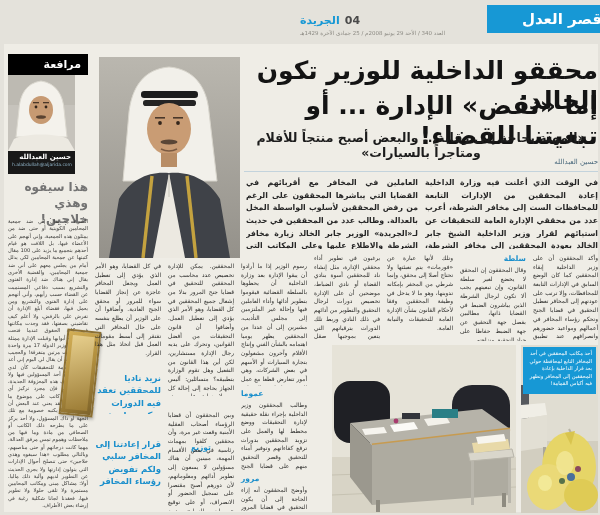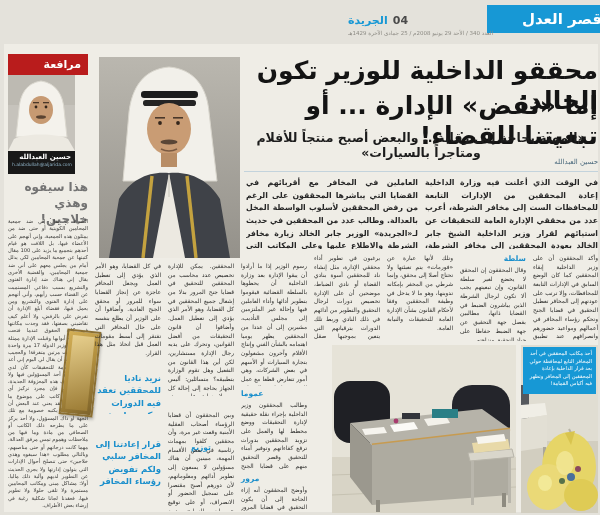--- a/index.html
+++ b/index.html
@@ -5,26 +5,26 @@
   html,body{margin:0;padding:0;background:#d9d7d0;}
   .page{
     position:relative;width:600px;height:515px;overflow:hidden;
     background:#e4e2db;font-family:"DejaVu Sans",sans-serif;direction:rtl;
   }
   .abs{position:absolute;}
   .panel{background:#efede6;}
   
   .hdr-blue{background:#1798d5;color:#fff;font-weight:bold;font-size:15px;
     display:flex;align-items:center;justify-content:flex-start;padding:0 10px;box-sizing:border-box;}
-  .paper-line{text-align:left;direction:rtl;margin-left:48px;}
+  .paper-line{text-align:left;direction:rtl;}
   .pgnum{color:#4a4a4a;font-weight:bold;font-size:11px;}
   .pname{color:#1798d5;font-weight:bold;font-size:11px;}
   .dateline{color:#8d8b84;font-size:5.5px;margin-top:2px;}
   
-  .kicker{background:#b91c1c;color:#fff;font-weight:bold;font-size:11px;
+  .kicker{background:#000000;color:#fff;font-weight:bold;font-size:11px;
     display:flex;align-items:center;padding:0 7px;box-sizing:border-box;}
   .nameplate{background:#191919;color:#fff;box-sizing:border-box;padding:2px 4px;}
   .nameplate .nm{font-size:7px;font-weight:bold;line-height:1.3;}
   .nameplate .em{font-size:4.5px;color:#8fb2c6;direction:ltr;text-align:right;}
   .side-title{font-size:12px;font-weight:bold;color:#737373;line-height:1.32;text-align:right;}
   .microtext{font-size:5.2px;line-height:1.4;color:#3a3a38;text-align:justify;overflow:hidden;}
   
   .headline{font-size:25px;font-weight:bold;color:#141414;text-align:right;line-height:1.2;letter-spacing:-0.5px;}
   .subheadline{font-size:12.5px;font-weight:bold;color:#1c1c1c;text-align:right;}
   .byline{font-size:7px;color:#49687c;text-align:right;}

